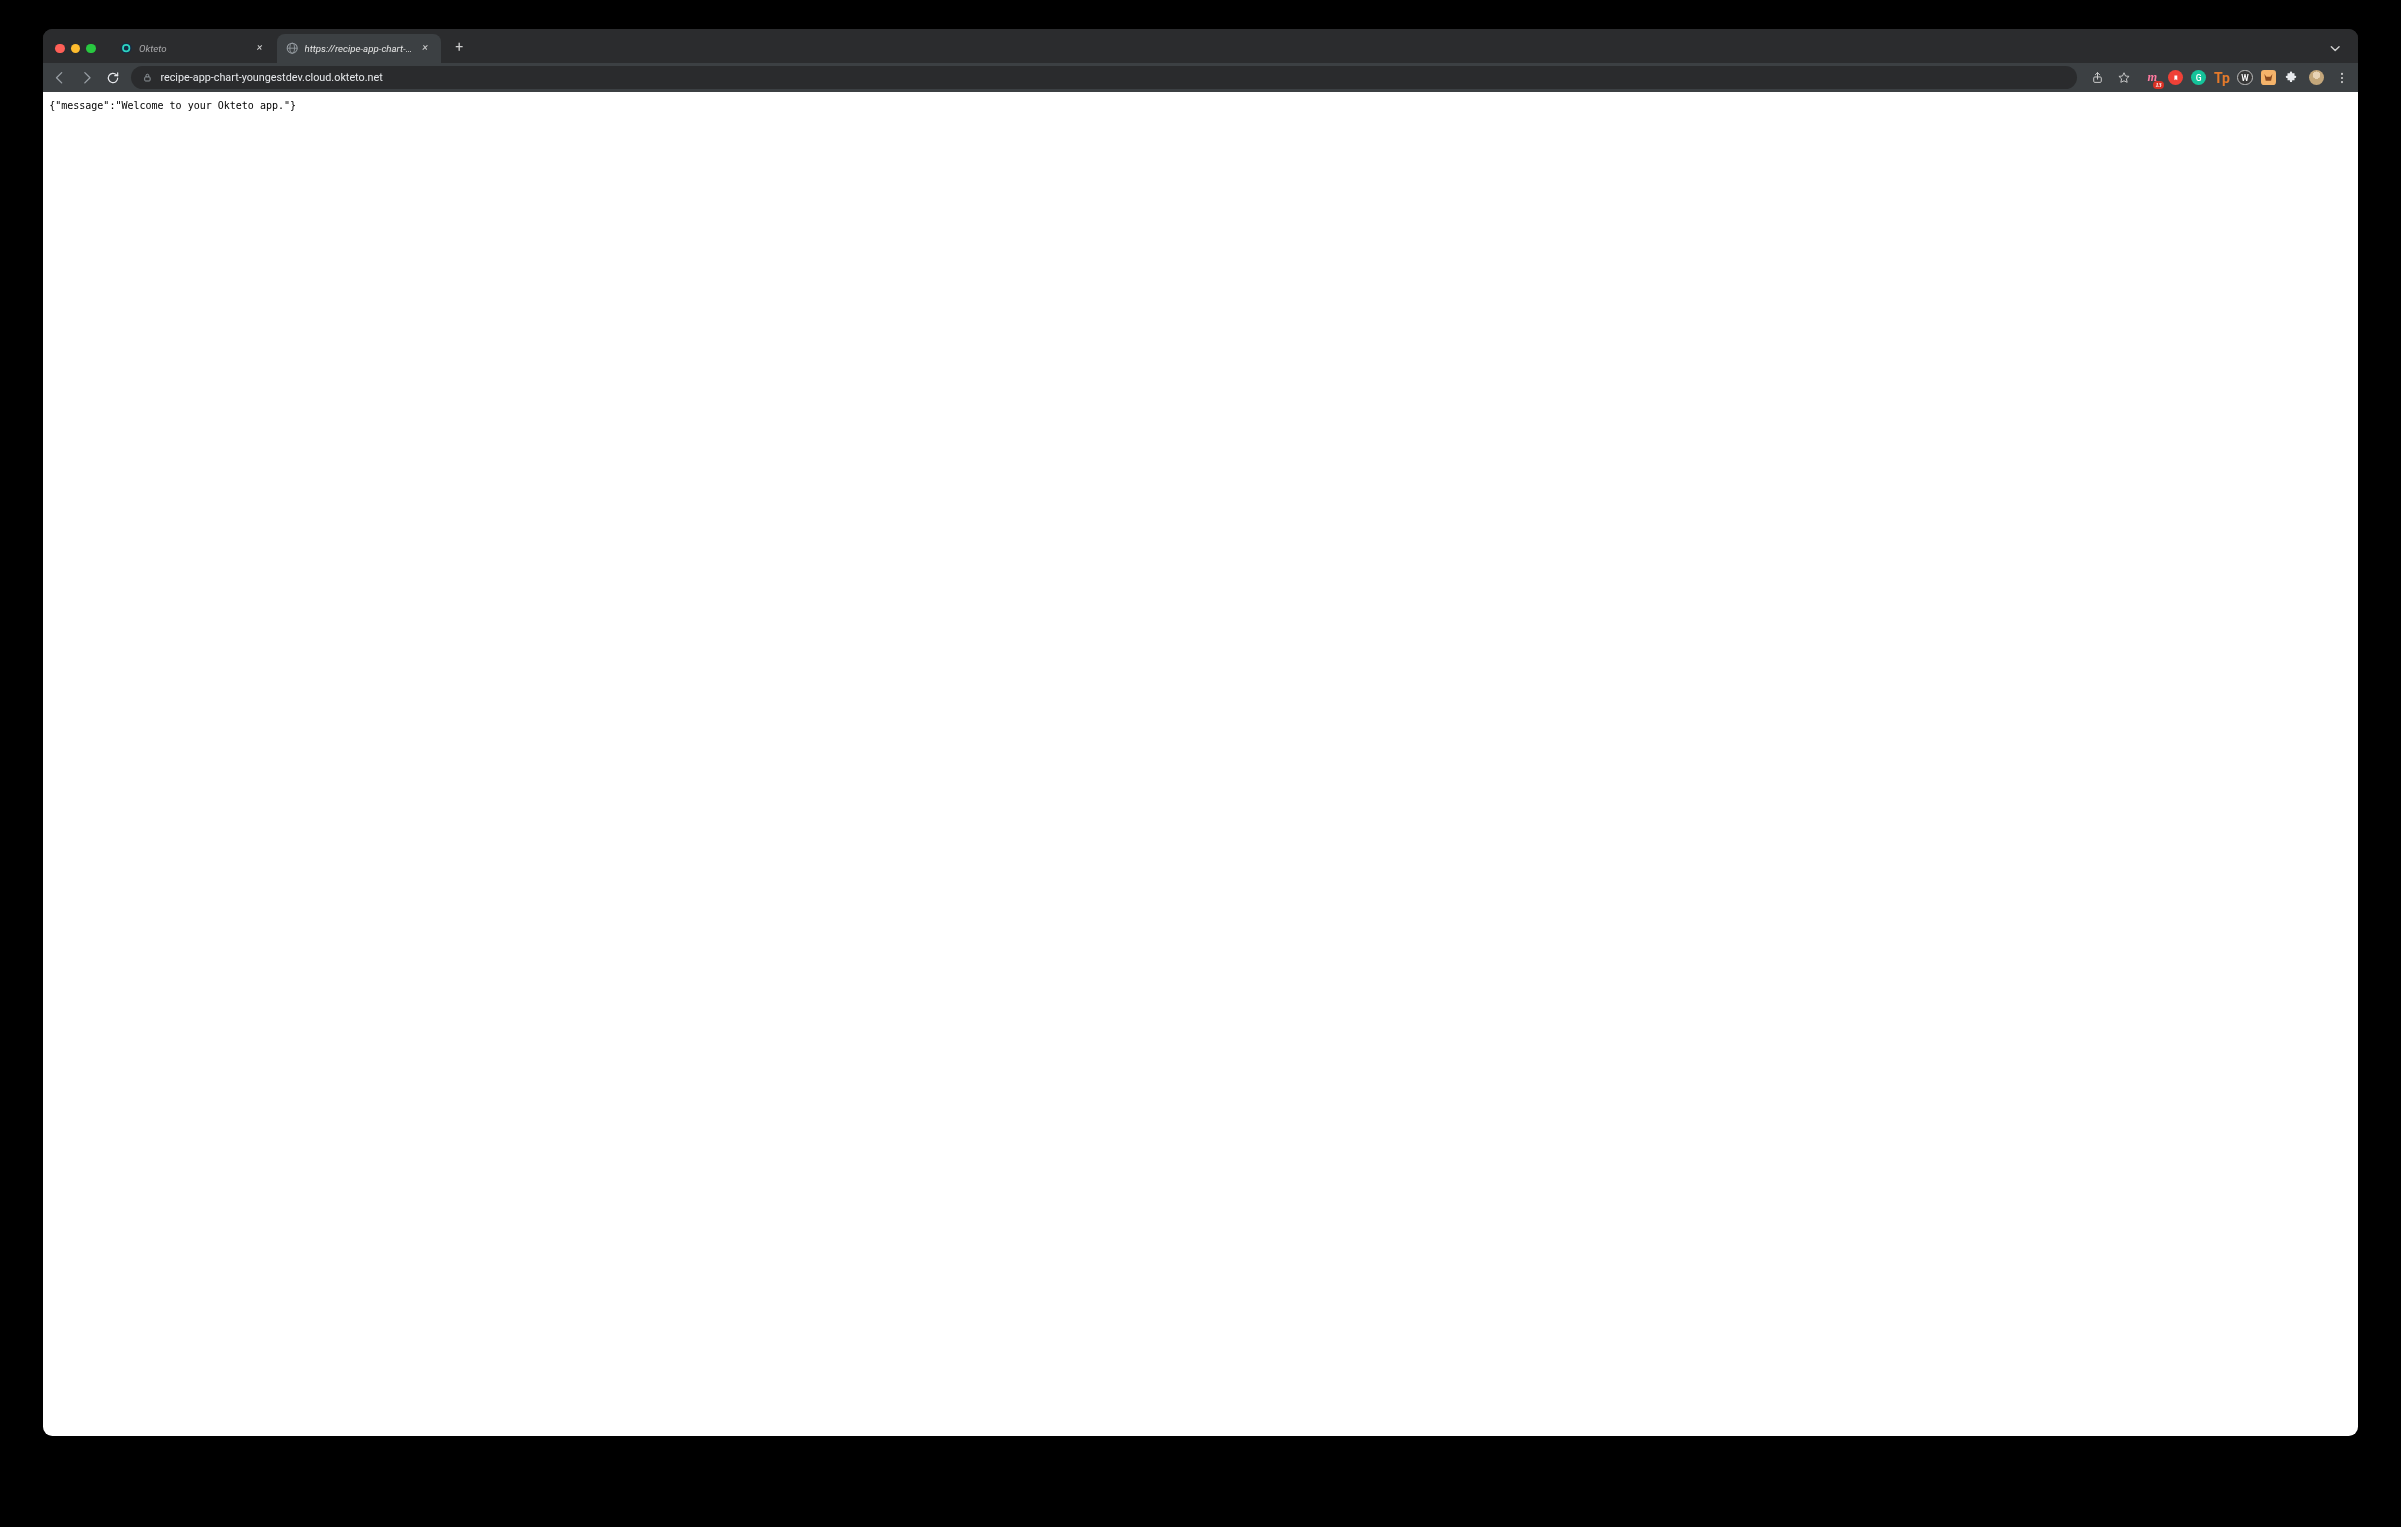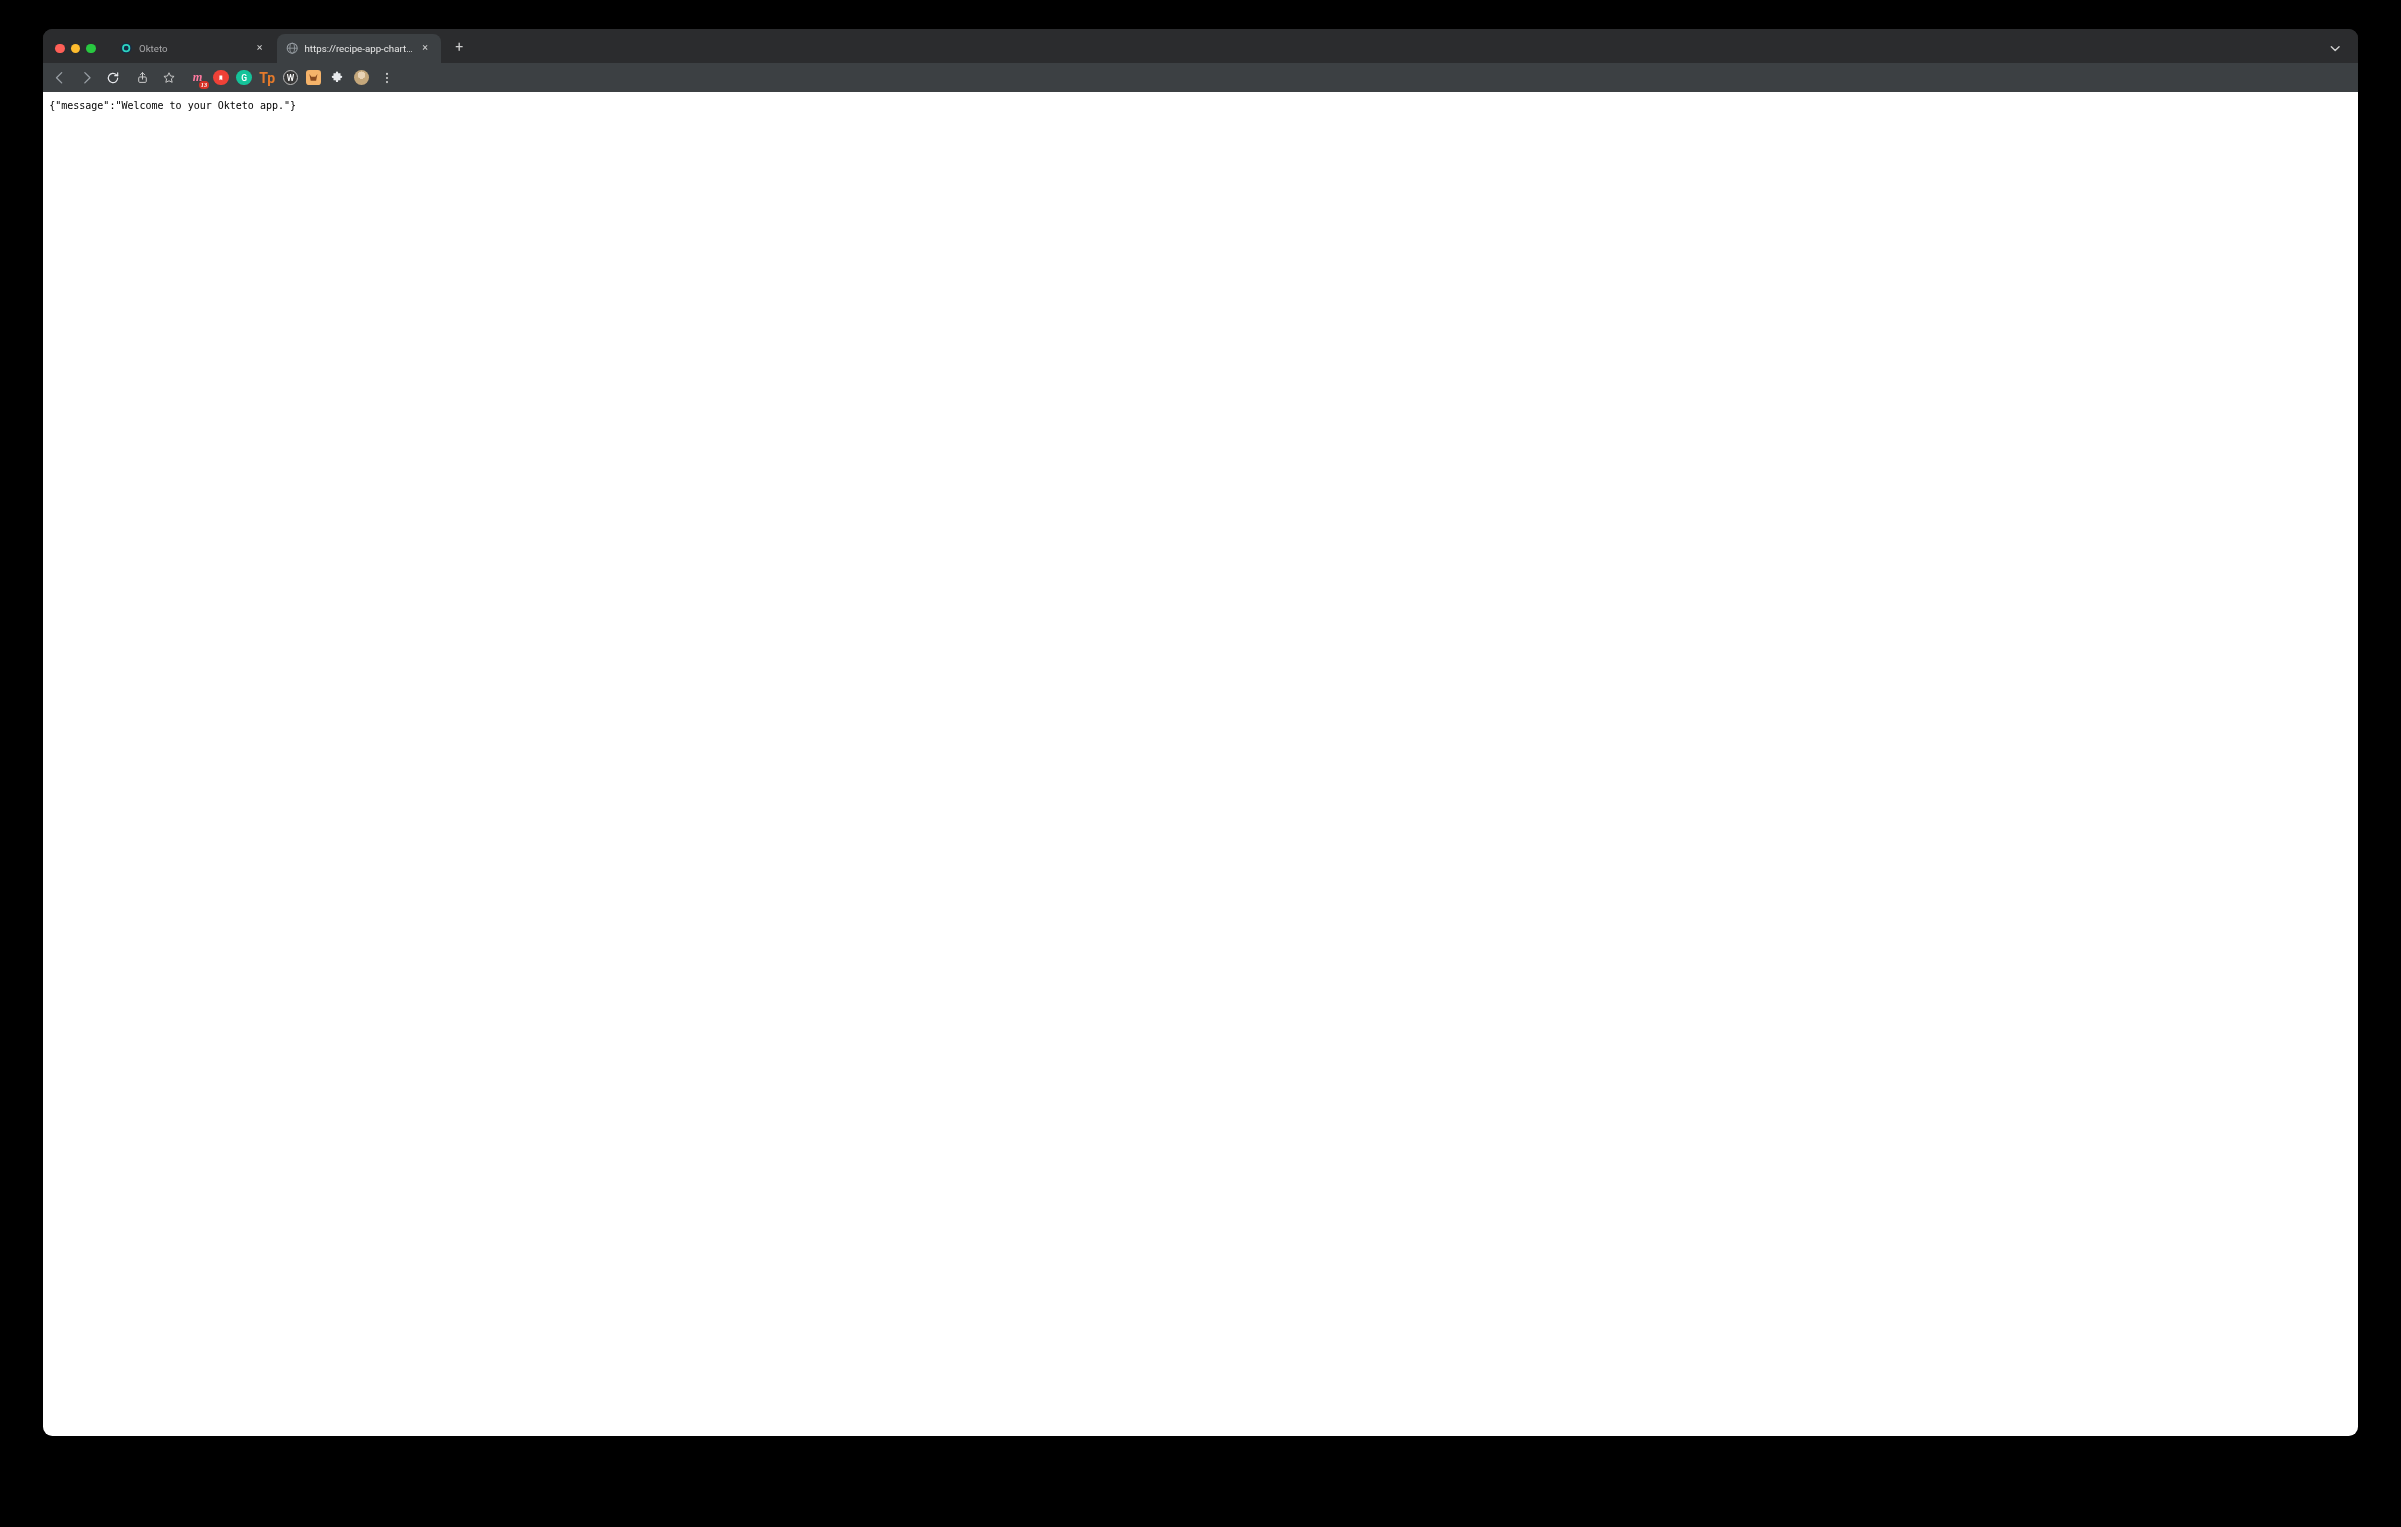--- a/index.html
+++ b/index.html
@@ -53,20 +53,21 @@
       border-radius: 50%;
     }
     .tl-close    { background: #ff5f57; }
     .tl-minimize { background: #febc2e; }
     .tl-maximize { background: #28c840; }
 
     .tabs {
       display: flex;
       align-items: stretch;
       height: 100%;
+      font-style: italic;
     }
 
     .tab {
       display: flex;
       align-items: center;
       gap: 6.2px;
       padding: 0 9.3px;
       width: 164px;
       border-top-left-radius: 7.7px;
       border-top-right-radius: 7.7px;
@@ -302,20 +303,29 @@
           </svg>
       </div>
       <div class="nav-btn enabled">
         <svg viewBox="0 0 24 24" width="14" height="14">
             <path d="M20 12a8 8 0 1 1-2.34-5.66L20 8" fill="none" stroke="currentColor" stroke-width="2" stroke-linecap="round" stroke-linejoin="round"></path>
             <path d="M20 3v5h-5" fill="none" stroke="currentColor" stroke-width="2" stroke-linecap="round" stroke-linejoin="round"></path>
           </svg>
       </div>
     </div>
 
+    <div class="addressbar">
+      <span class="lock">
+        <svg viewBox="0 0 24 24" width="10.8" height="10.8">
+            <rect x="6" y="11" width="12" height="9" rx="2" fill="none" stroke="currentColor" stroke-width="2"></rect>
+            <path d="M9 11V8a3 3 0 0 1 6 0v3" fill="none" stroke="currentColor" stroke-width="2"></path>
+          </svg>
+      </span>
+      <span class="url">recipe-app-chart-youngestdev.cloud.okteto.net</span>
+    </div>
 
     <div class="toolbar-actions">
       <div class="action-icon">
         <svg viewBox="0 0 24 24" width="13" height="13">
             <path d="M12 3v12M8 7l4-4 4 4" fill="none" stroke="#cfcfcf" stroke-width="1.8" stroke-linecap="round" stroke-linejoin="round"></path>
             <rect x="5" y="11" width="14" height="10" rx="2" fill="none" stroke="#cfcfcf" stroke-width="1.8"></rect>
           </svg>
       </div>
       <div class="action-icon">
         <svg viewBox="0 0 24 24" width="14" height="14">

